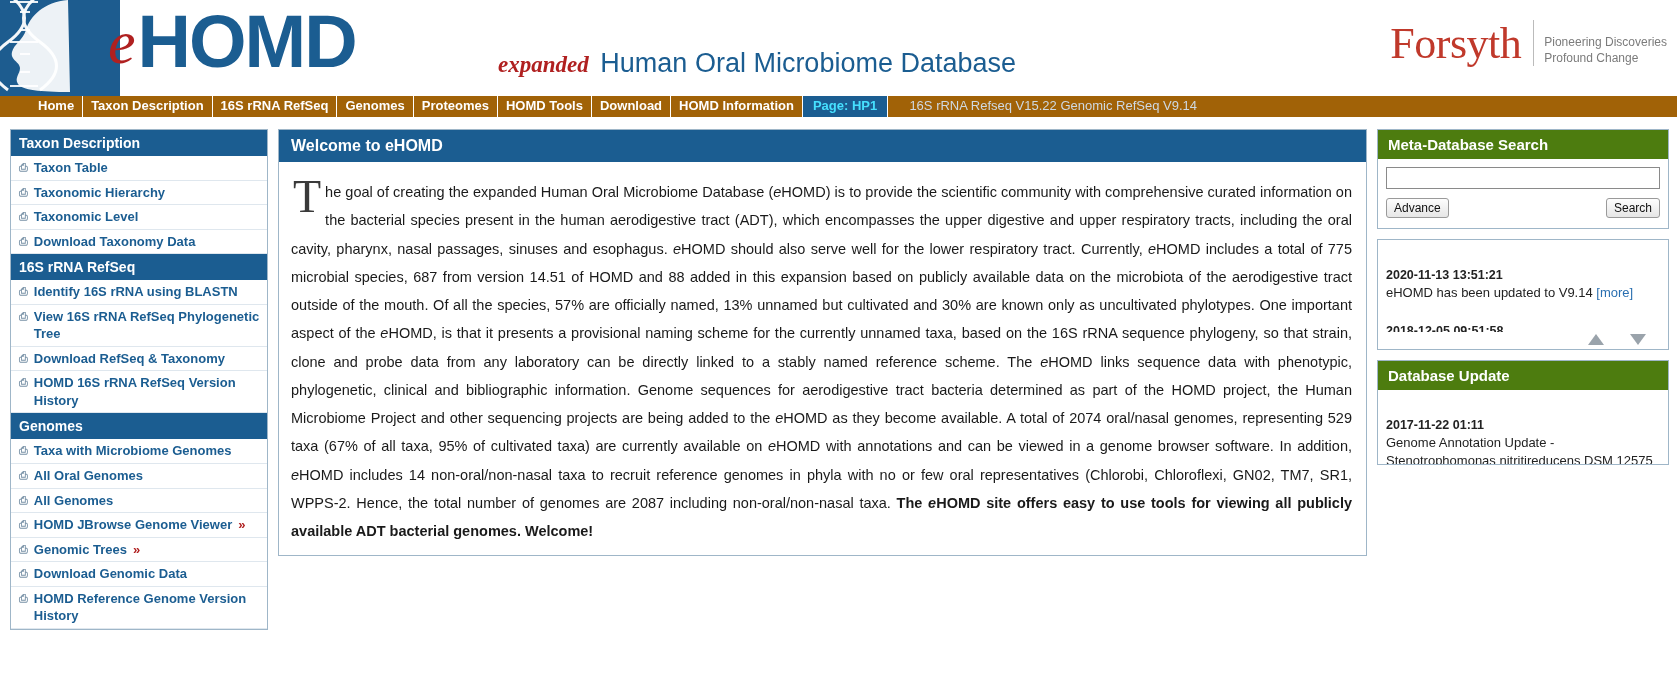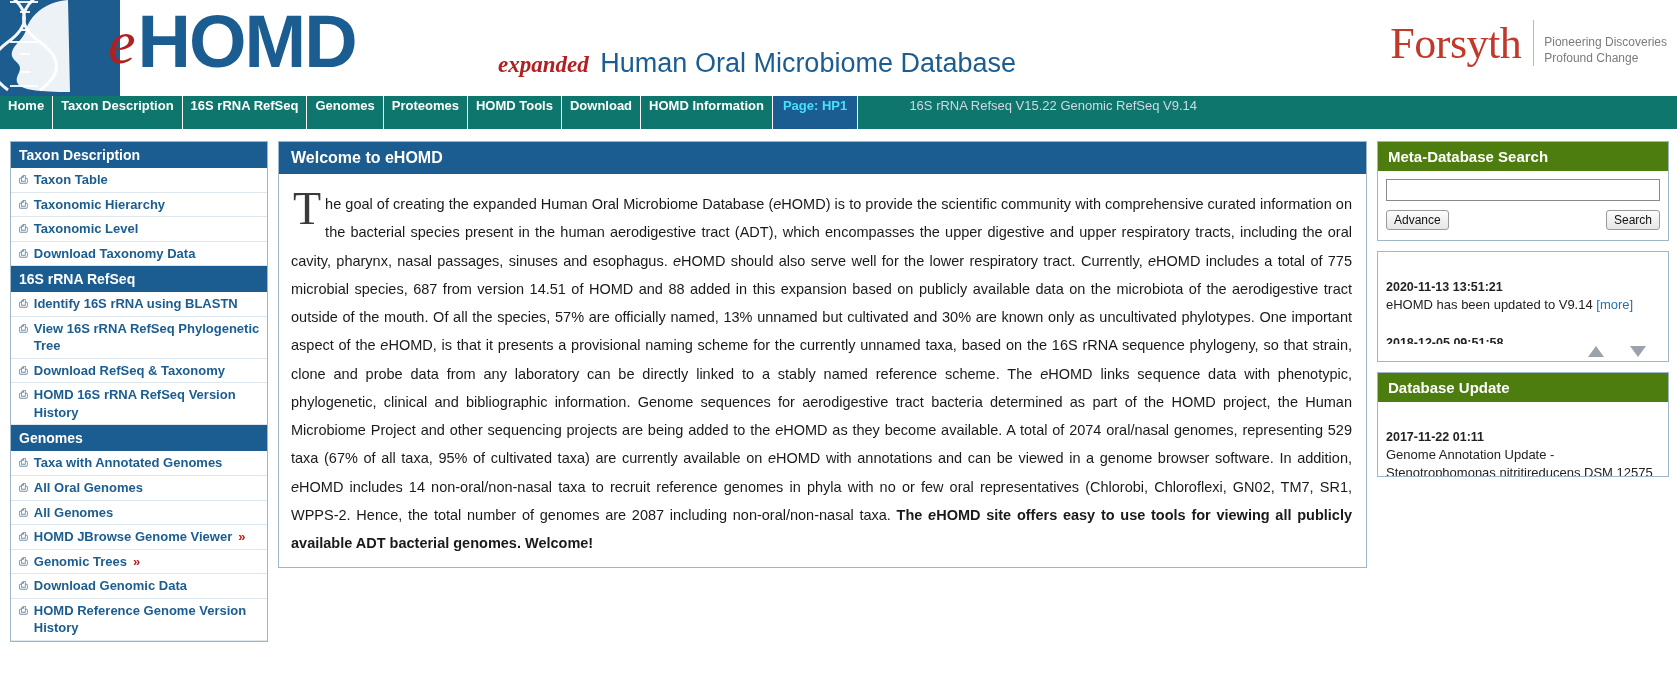--- a/index.html
+++ b/index.html
@@ -96,27 +96,28 @@
   }
   #forsyth-tag {
     margin-top: 10px;
     font-size: 12px;
     color: #7b7b7b;
     line-height: 1.35;
   }
 
   
   #navbar {
-    height: 33px;
-    background: #0f766e;
+    height: 21px;
+    background: #a16207;
     display: flex;
     align-items: stretch;
     color: #ffffff;
     font-size: 13px;
     font-weight: bold;
+    padding-left: 30px;
   }
   .nav-item {
     padding: 2px 8px 2px 8px;
     border-right: 1px solid #ffffff;
     white-space: nowrap;
     line-height: 16px;
     cursor: pointer;
   }
   .nav-item:first-child { border-left: none; }
   .nav-page {
@@ -378,21 +379,21 @@
       <span class="lbl">Download RefSeq &amp; Taxonomy</span>
     </div>
     <div class="side-link">
       <span class="ext">⎙</span>
       <span class="lbl">HOMD 16S rRNA RefSeq Version History</span>
     </div>
 
     <div class="side-head">Genomes</div>
     <div class="side-link">
       <span class="ext">⎙</span>
-      <span class="lbl">Taxa with Annotated Genomes</span>
+      <span class="lbl">Taxa with Microbiome Genomes</span>
     </div>
     <div class="side-link">
       <span class="ext">⎙</span>
       <span class="lbl">All Oral Genomes</span>
     </div>
     <div class="side-link">
       <span class="ext">⎙</span>
       <span class="lbl">All Genomes</span>
     </div>
     <div class="side-link">

